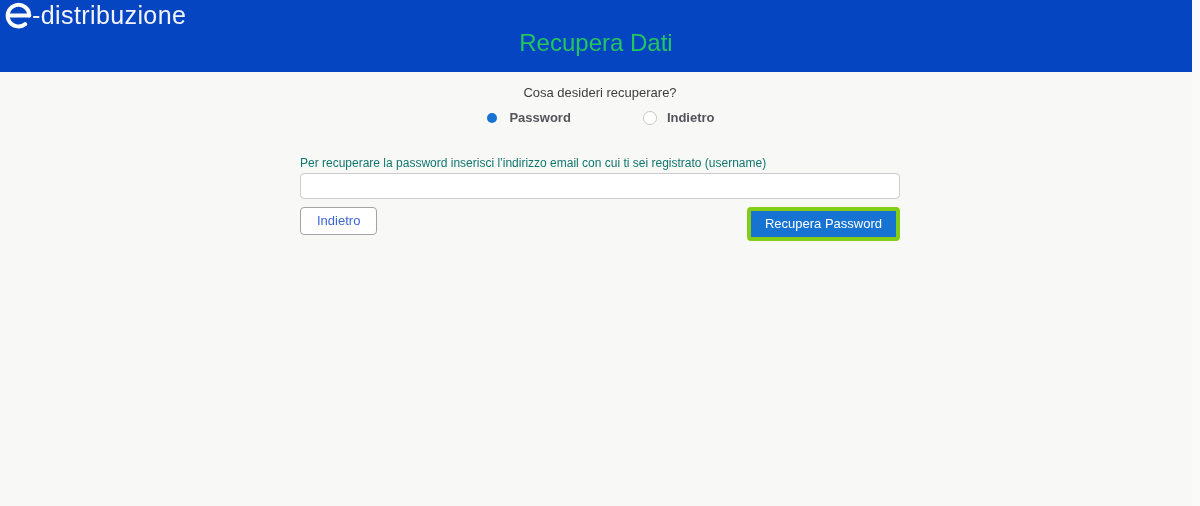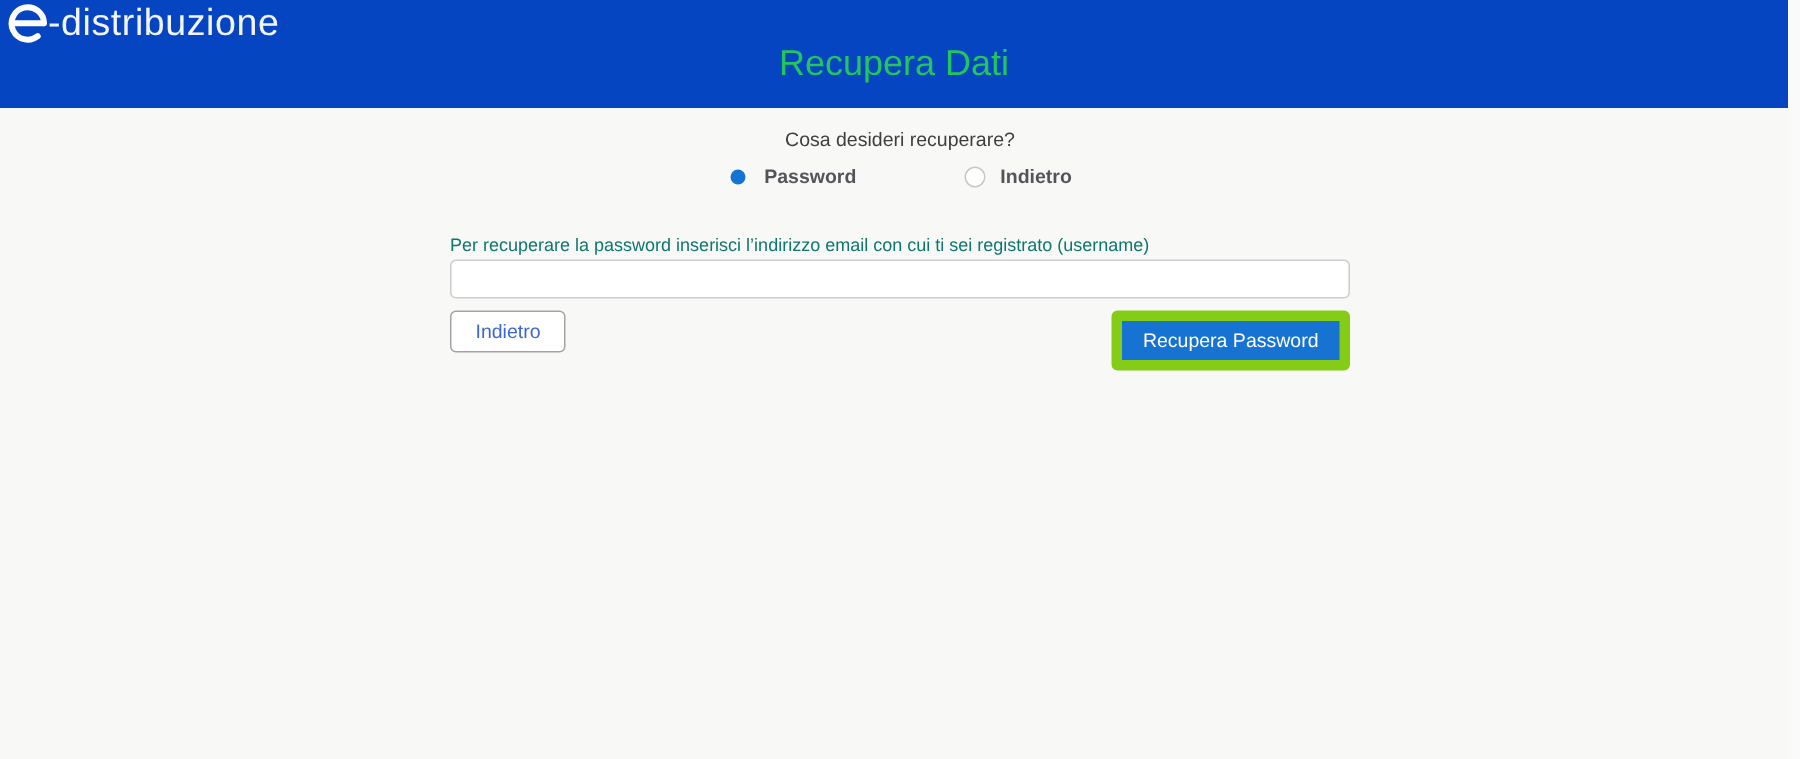--- a/index.html
+++ b/index.html
@@ -112,21 +112,21 @@
     line-height:1.2;
   }
   .btn-back {
     background:#ffffff;
     border:1px solid #a3a3a3;
     color:#3e66d3;
     padding:5px 16px;
   }
   .btn-submit {
     background:#1673d2;
-    border:7px solid #84cc16;
+    border:4px solid #84cc16;
     color:#ffffff;
     padding:5px 14px;
   }
 </style>
 </head>
 <body>
 
 <div class="scroll-strip"></div>
 
 <header class="header">

